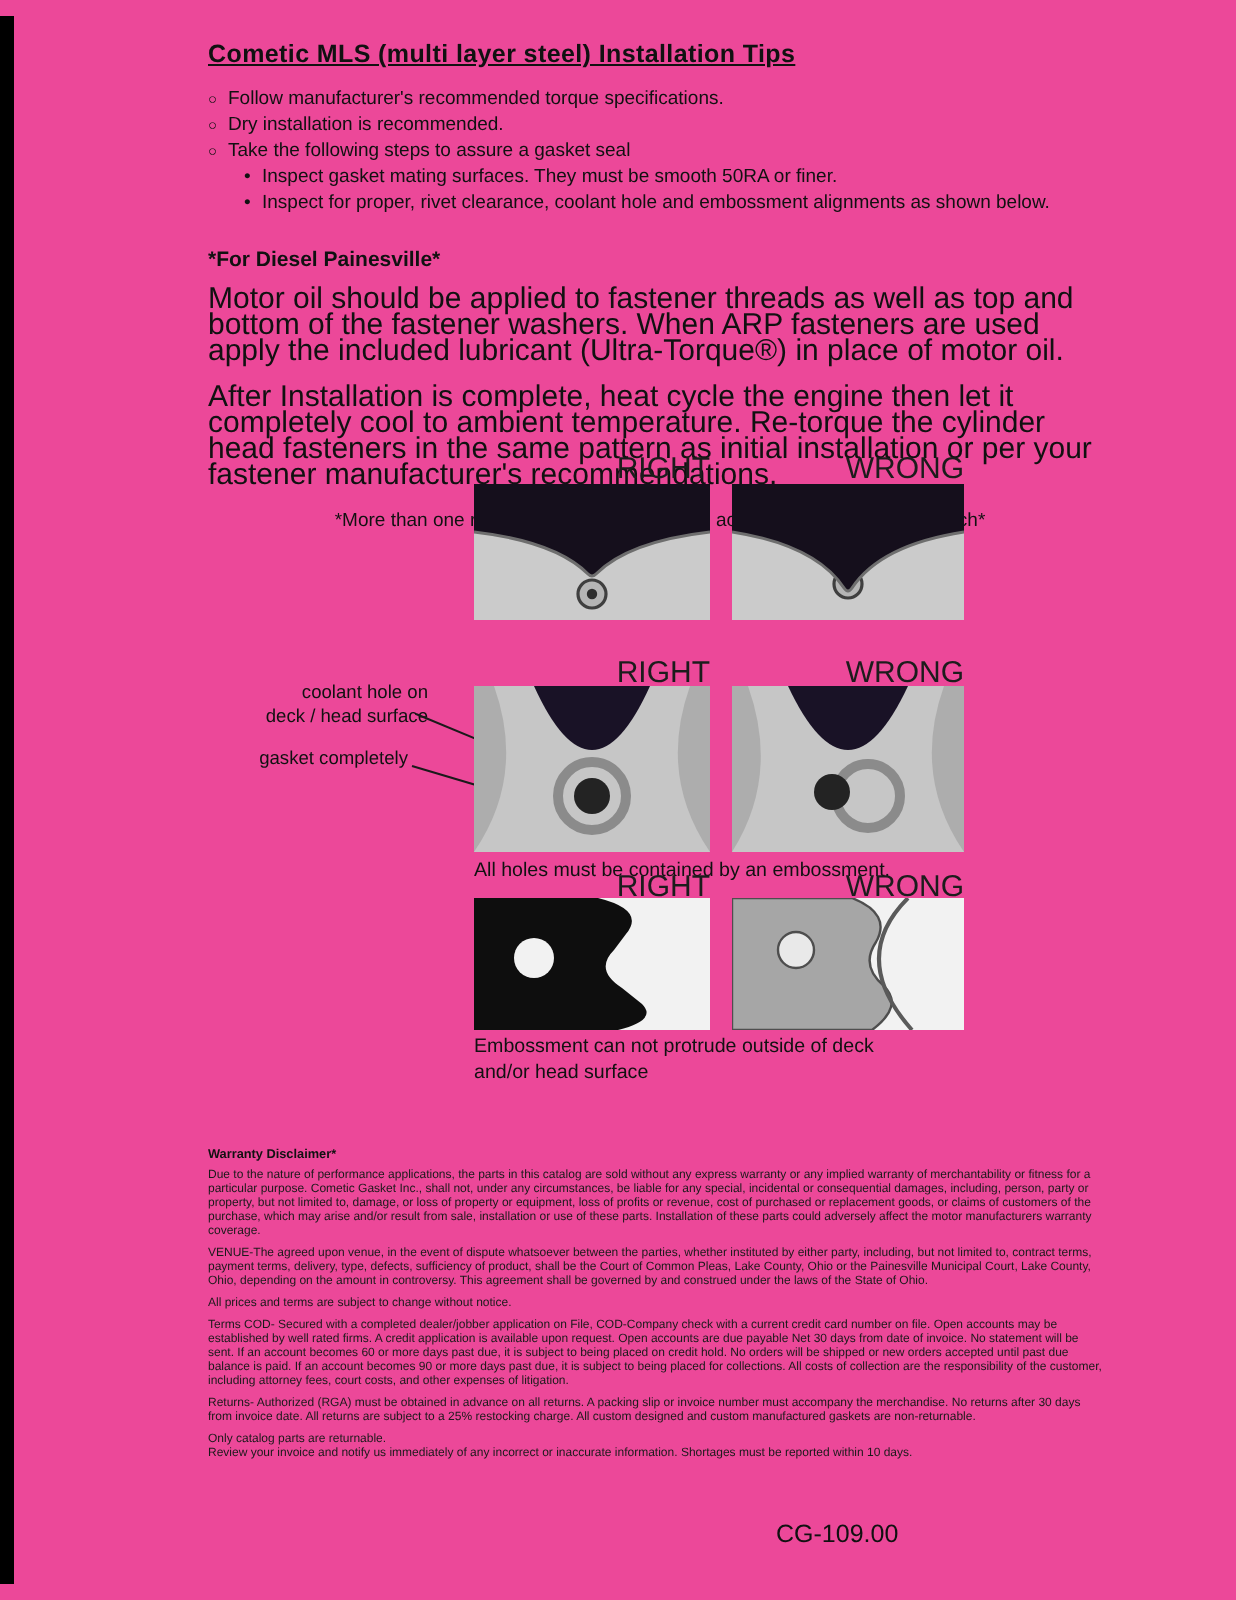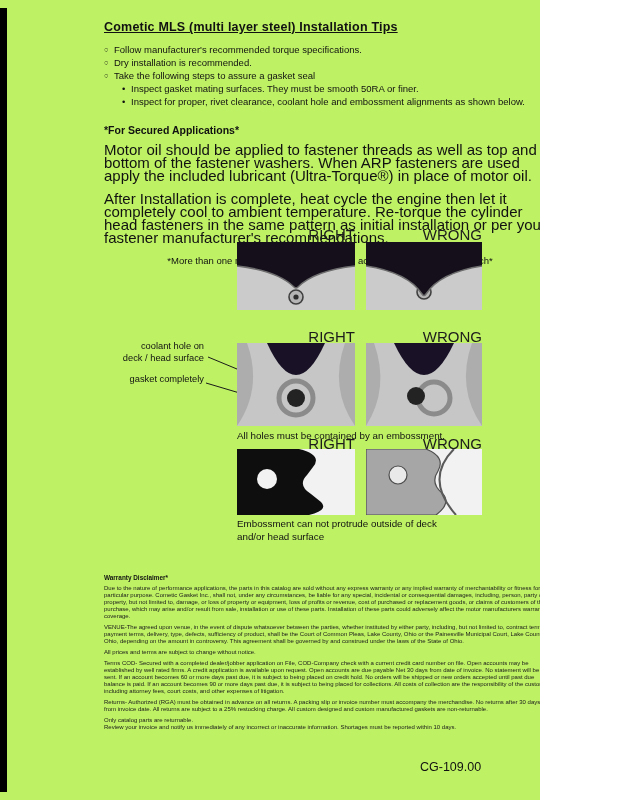--- a/index.html
+++ b/index.html
@@ -1,18 +1,18 @@
 <!DOCTYPE html>
 <html><head>
 <meta charset="utf-8">
 <style>
   * { margin:0; padding:0; box-sizing:border-box; }
   html,body { background:#ffffff; }
   body { font-family:"Liberation Sans", sans-serif; color:#111; }
-  .page { position:relative; width:540px; height:800px; background:#bef264; overflow:hidden; }
+  .page { position:relative; width:618px; height:800px; background:#ec4899; overflow:hidden; }
   .left-bar { position:absolute; left:0; top:8px; width:7px; height:784px; background:#000; }
 
   .content { position:absolute; left:104px; top:20px; width:452px; }
   .title { font-size:12.5px; font-weight:bold; text-decoration:underline; line-height:15px; margin-bottom:8px; letter-spacing:0.2px; }
   .bullet { display:flex; font-size:9.5px; line-height:13px; }
   .bullet .marker { flex:0 0 10px; width:10px; font-size:7.5px; line-height:13px; }
   .bullet.sub { margin-left:18px; }
   .bullet.sub .marker { flex:0 0 9px; width:9px; font-size:9.5px; }
   .diesel-heading { font-weight:bold; font-size:10.5px; margin-top:16px; }
   .para { font-size:15px; line-height:13px; margin-top:7px; }
@@ -22,21 +22,21 @@
   .fig-label { position:absolute; font-size:15px; color:#1c1c1c; text-align:right; }
   .fig-img { position:absolute; line-height:0; }
   .fig-caption { position:absolute; font-size:9.8px; color:#111; line-height:13px; }
   .callout { position:absolute; font-size:9.3px; line-height:11.5px; text-align:right; width:104px; color:#111; }
   .callout-lines { position:absolute; left:200px; top:345px; }
 
   .legal { position:absolute; left:104px; top:574px; width:448px; }
   .legal-heading { font-size:6.4px; font-weight:bold; margin-bottom:4px; }
   .legal p { font-size:6px; line-height:7px; margin-bottom:4px; color:#1a1a1a; }
   .legal p.tight { margin-bottom:0; }
-  .footer-code { position:absolute; left:388px; top:760px; font-size:12.5px; color:#111;margin-left:32px; }
+  .footer-code { position:absolute; left:388px; top:760px; font-size:12.5px; color:#111; }
 </style>
 </head>
 <body>
 
 <div class="page">
   <div class="left-bar"></div>
 
   <div class="content">
     <div class="title">Cometic MLS (multi layer steel) Installation Tips</div>
 
@@ -54,21 +54,21 @@
     </div>
     <div class="bullet sub">
       <span class="marker">•</span>
       <span>Inspect gasket mating surfaces.  They must be smooth 50RA or finer.</span>
     </div>
     <div class="bullet sub">
       <span class="marker">•</span>
       <span>Inspect for proper, rivet clearance, coolant hole and embossment alignments as shown below.</span>
     </div>
 
-    <div class="diesel-heading">*For Secured Applications*</div>
+    <div class="diesel-heading">*For Diesel Painesville*</div>
     <div class="para">Motor oil should be applied to fastener threads as well as top and bottom of the fastener washers. When ARP fasteners are used apply the included lubricant (Ultra-Torque®) in place of motor oil.</div>
     <div class="para gap">After Installation is complete, heat cycle the engine then let it completely cool to ambient temperature. Re-torque the cylinder head fasteners in the same pattern as initial installation or per your fastener manufacturer's recommendations.</div>
     <div class="note">*More than one re-torque may be required to achieve proper fastener stretch*</div>
   </div>
 
   <div class="fig-label" style="left:237px;top:226px;width:118px">RIGHT</div>
   <div class="fig-label" style="left:366px;top:226px;width:116px">WRONG</div>
 
   <div class="fig-img" style="left:237px;top:242px">
     <svg width="118" height="68" viewBox="0 0 118 68">
@@ -85,21 +85,21 @@
       <circle cx="58" cy="50" r="7" fill="#b5b5b5" stroke="#3f3f3f" stroke-width="1.6"></circle>
       <circle cx="58" cy="50" r="2.6" fill="#2e2e2e"></circle>
       <path d="M0,0 H116 V24 C90,28 70,37 60,52 Q58,55 56,52 C46,37 26,28 0,24 Z" fill="#150f1c"></path>
       <path d="M0,24 C26,28 46,37 56,52 Q58,55 60,52 C70,37 90,28 116,24" fill="none" stroke="#6e6e6e" stroke-width="1.5"></path>
     </svg>
   </div>
 
   <div class="fig-label" style="left:237px;top:328px;width:118px">RIGHT</div>
   <div class="fig-label" style="left:366px;top:328px;width:116px">WRONG</div>
 
-  <div class="callout" style="left:100px;top:341px">
+  <div class="callout" style="left:110px;top:341px">
     <div>coolant hole on</div>
     <div>deck / head surface</div>
   </div>
   <div class="callout" style="left:100px;top:374px">gasket completely</div>
 
   <svg class="callout-lines" width="100" height="72" viewBox="0 0 100 72">
     <line x1="8" y1="12" x2="90" y2="46" stroke="#1a1a1a" stroke-width="1"></line>
     <line x1="6" y1="38" x2="80" y2="60" stroke="#1a1a1a" stroke-width="1"></line>
   </svg>
 

